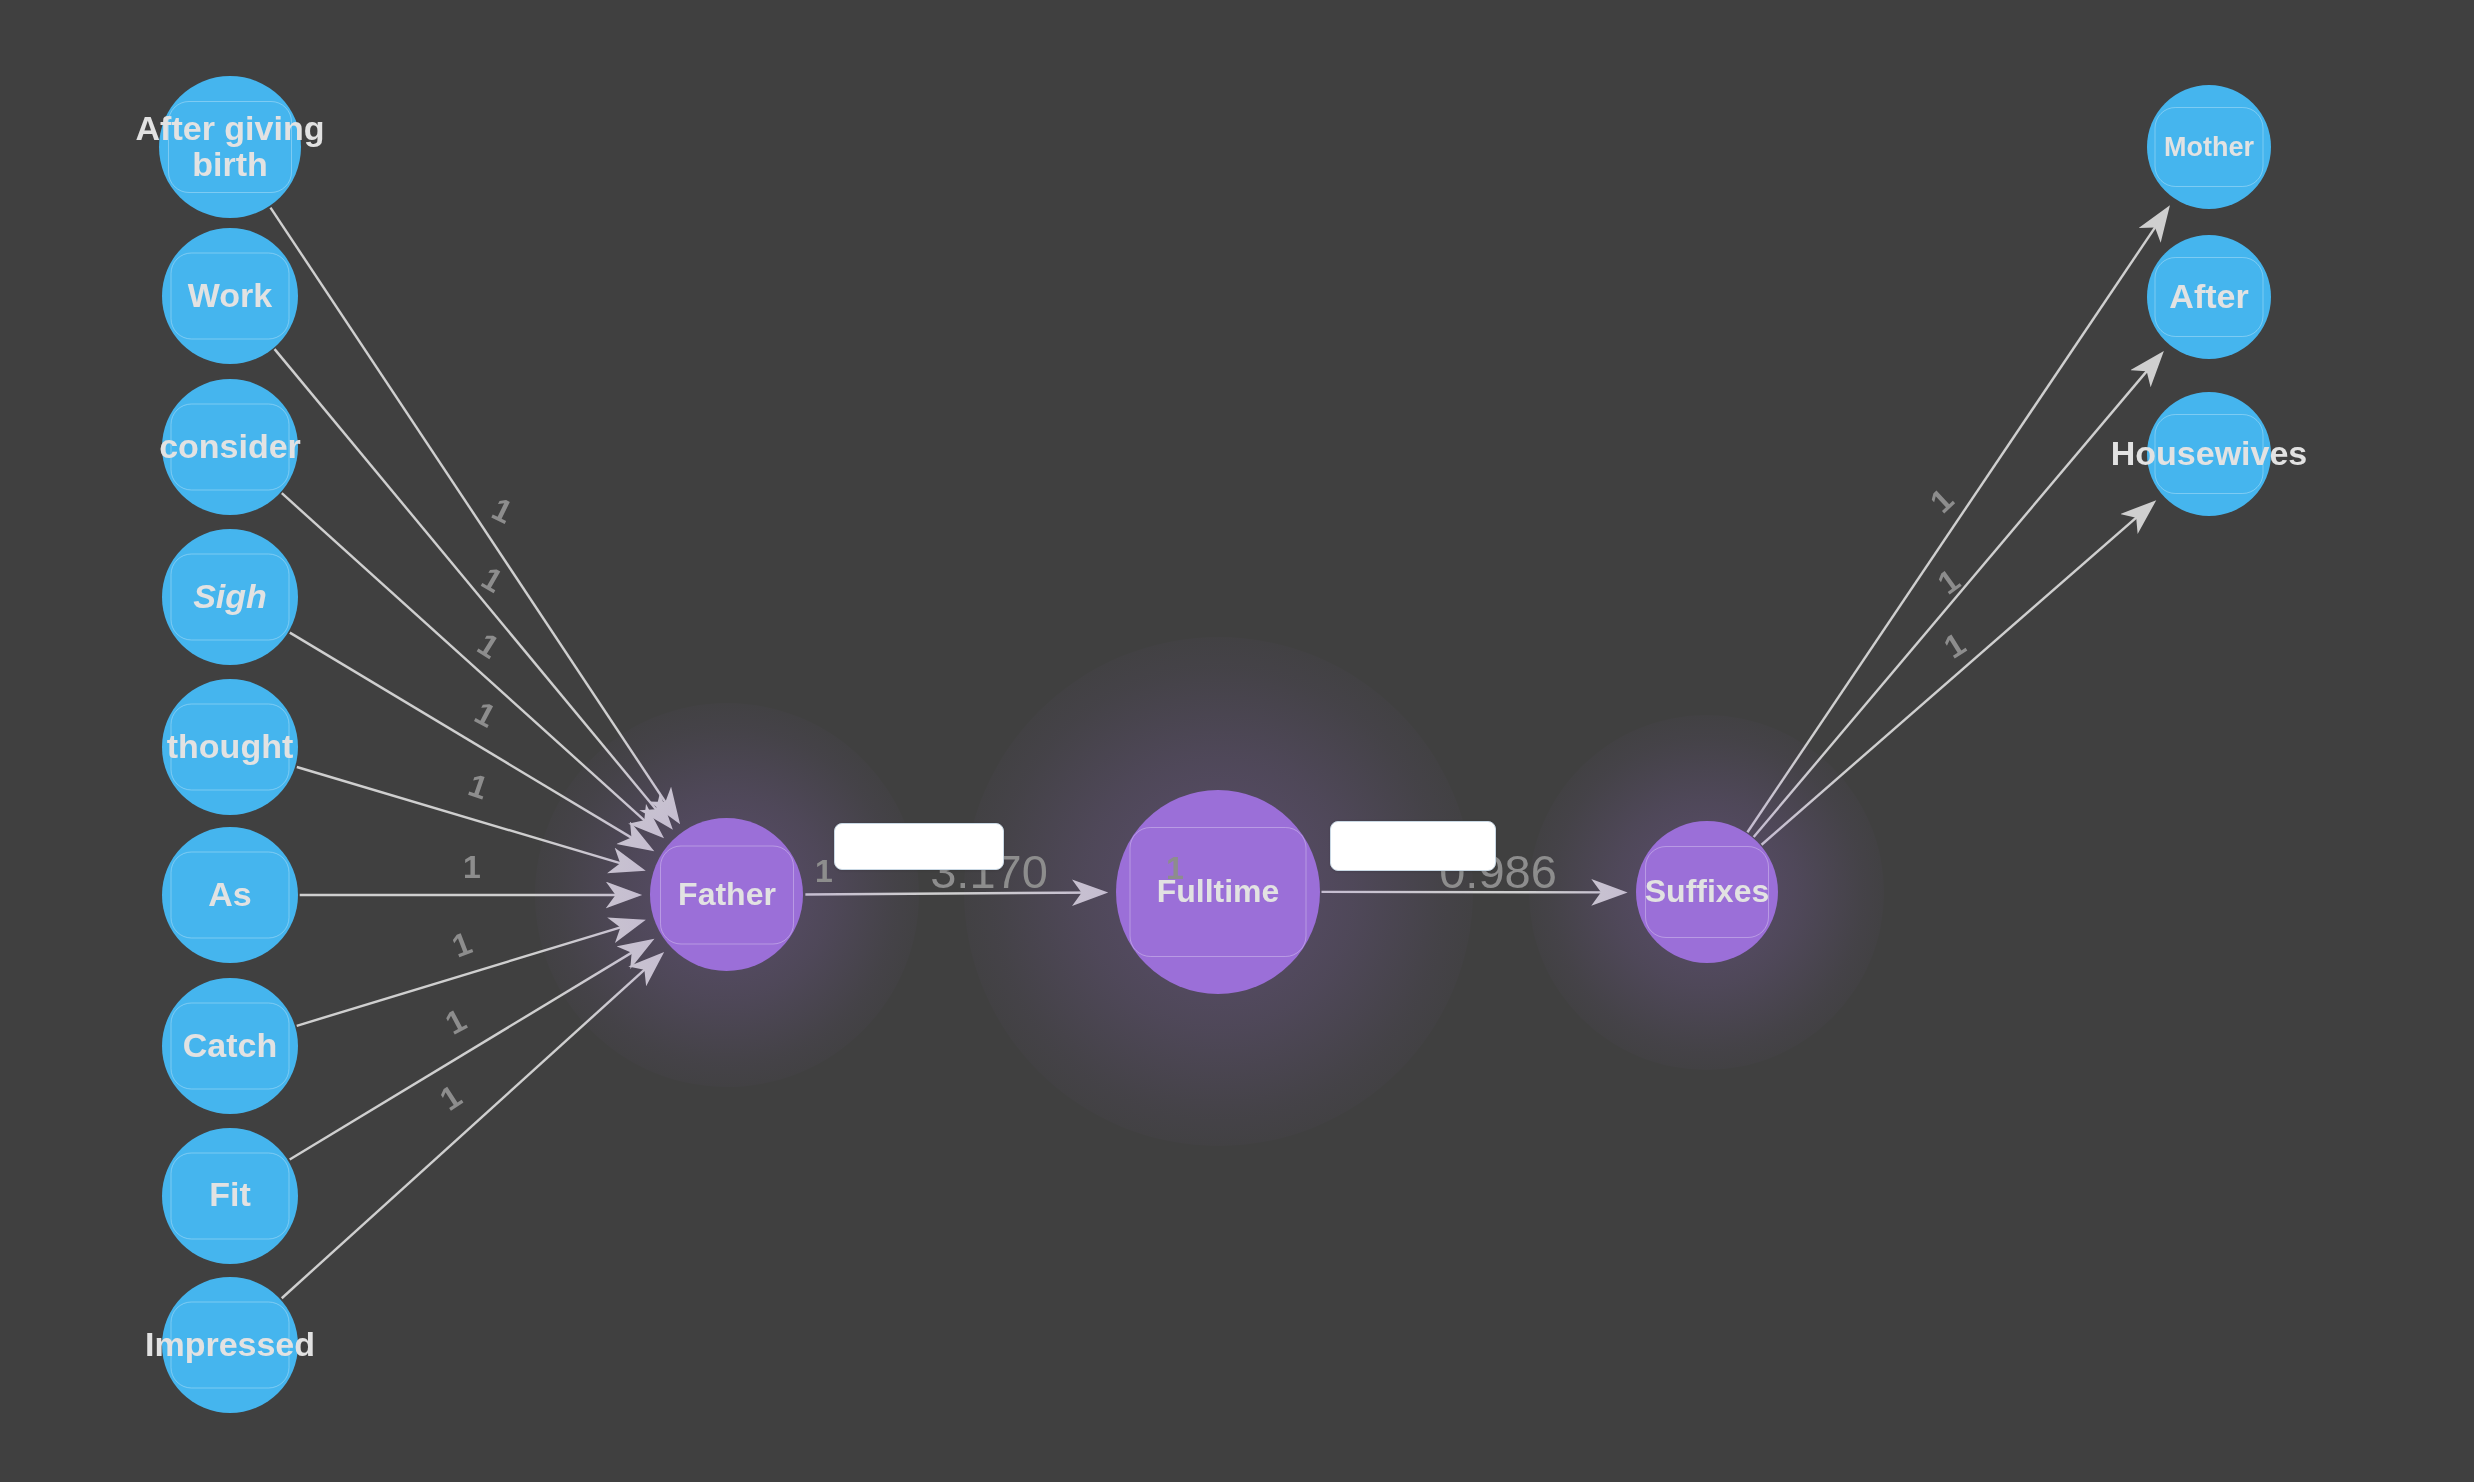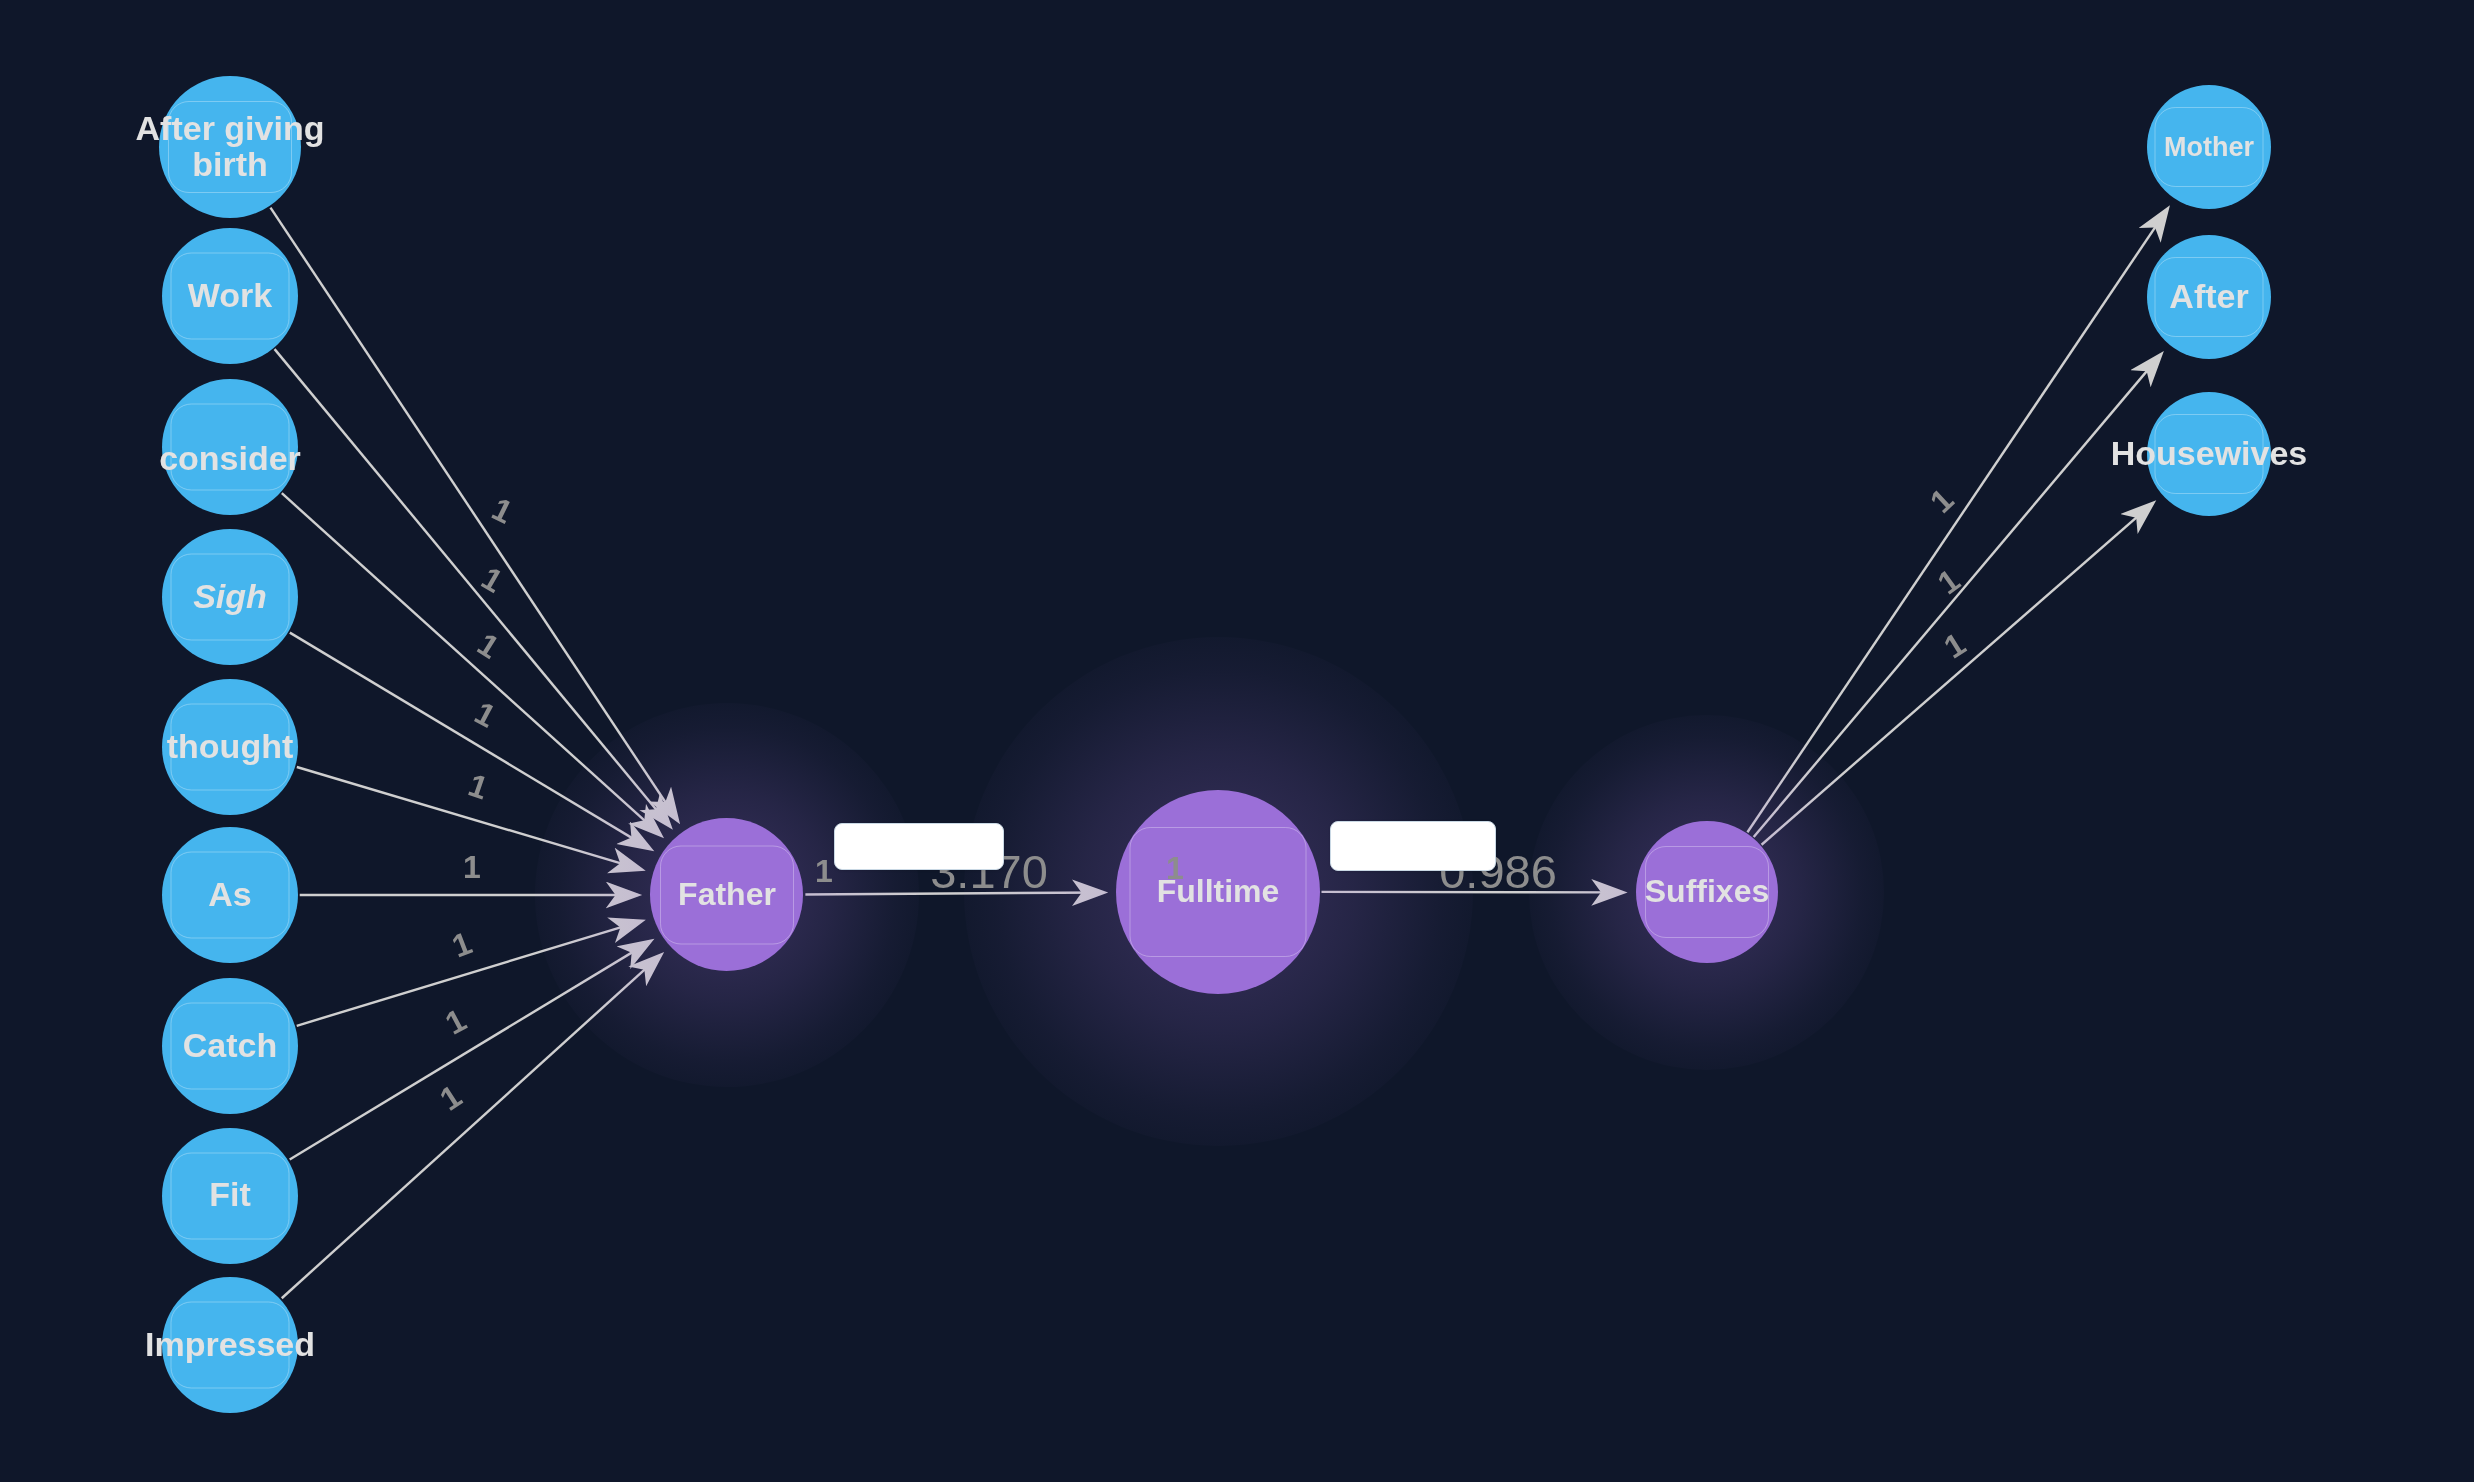--- a/index.html
+++ b/index.html
@@ -9,21 +9,21 @@
     background: #ffffff;
     width: 2475px;
     height: 1483px;
     overflow: hidden;
     font-family: "Liberation Sans", sans-serif;
   }
   #stage {
     position: relative;
     width: 2475px;
     height: 1483px;
-    background: #0f172a;
+    background: #404040;
   }
   #edges-svg {
     position: absolute;
     left: 0; top: 0;
     width: 2475px;
     height: 1483px;
     pointer-events: none;
   }
   .node {
     position: absolute;
@@ -167,21 +167,21 @@
         <div class="inner-outline" style="width: 175px; height: 128px;"></div>
       </div>
       <div class="glow" style="left: 1529px; top: 715px; width: 355px; height: 355px; background: radial-gradient(circle, rgba(155, 111, 216, 0.3) 0%, rgba(155, 111, 216, 0.16) 38%, rgba(155, 111, 216, 0.05) 62%, rgba(255, 255, 255, 0) 78%);"></div>
       <div class="node node-latent" style="left: 1636px; top: 821px; width: 142px; height: 142px;">
         <div class="inner-outline" style="width: 122px; height: 90px;"></div>
       </div>
     </div>
   <div id="labels-layer">
       <div class="node-label wrap" style="left: 230px; top: 147px; font-size: 34px; color: rgb(226, 226, 226);">After giving birth</div>
       <div class="node-label" style="left: 230px; top: 296px; font-size: 34px; color: rgb(226, 226, 226);">Work</div>
-      <div class="node-label" style="left: 230px; top: 447px; font-size: 34px; color: rgb(226, 226, 226); margin-top: 12px;">consider</div>
+      <div class="node-label" style="left: 230px; top: 447px; font-size: 34px; color: rgb(226, 226, 226);">consider</div>
       <div class="node-label" style="left: 230px; top: 597px; font-size: 34px; color: rgb(226, 226, 226); font-style: italic;">Sigh</div>
       <div class="node-label" style="left: 230px; top: 747px; font-size: 34px; color: rgb(226, 226, 226);">thought</div>
       <div class="node-label" style="left: 230px; top: 895px; font-size: 34px; color: rgb(226, 226, 226);">As</div>
       <div class="node-label" style="left: 230px; top: 1046px; font-size: 34px; color: rgb(226, 226, 226);">Catch</div>
       <div class="node-label" style="left: 230px; top: 1195px; font-size: 34px; color: rgb(226, 226, 226);">Fit</div>
       <div class="node-label" style="left: 230px; top: 1345px; font-size: 34px; color: rgb(226, 226, 226);">Impressed</div>
       <div class="node-label" style="left: 2209px; top: 147px; font-size: 27px; color: rgb(226, 226, 226);">Mother</div>
       <div class="node-label" style="left: 2209px; top: 297px; font-size: 34px; color: rgb(226, 226, 226);">After</div>
       <div class="node-label" style="left: 2209px; top: 454px; font-size: 34px; color: rgb(226, 226, 226);">Housewives</div>
       <div class="node-label" style="left: 727px; top: 895px; font-size: 32px; color: rgb(226, 226, 226);">Father</div>

